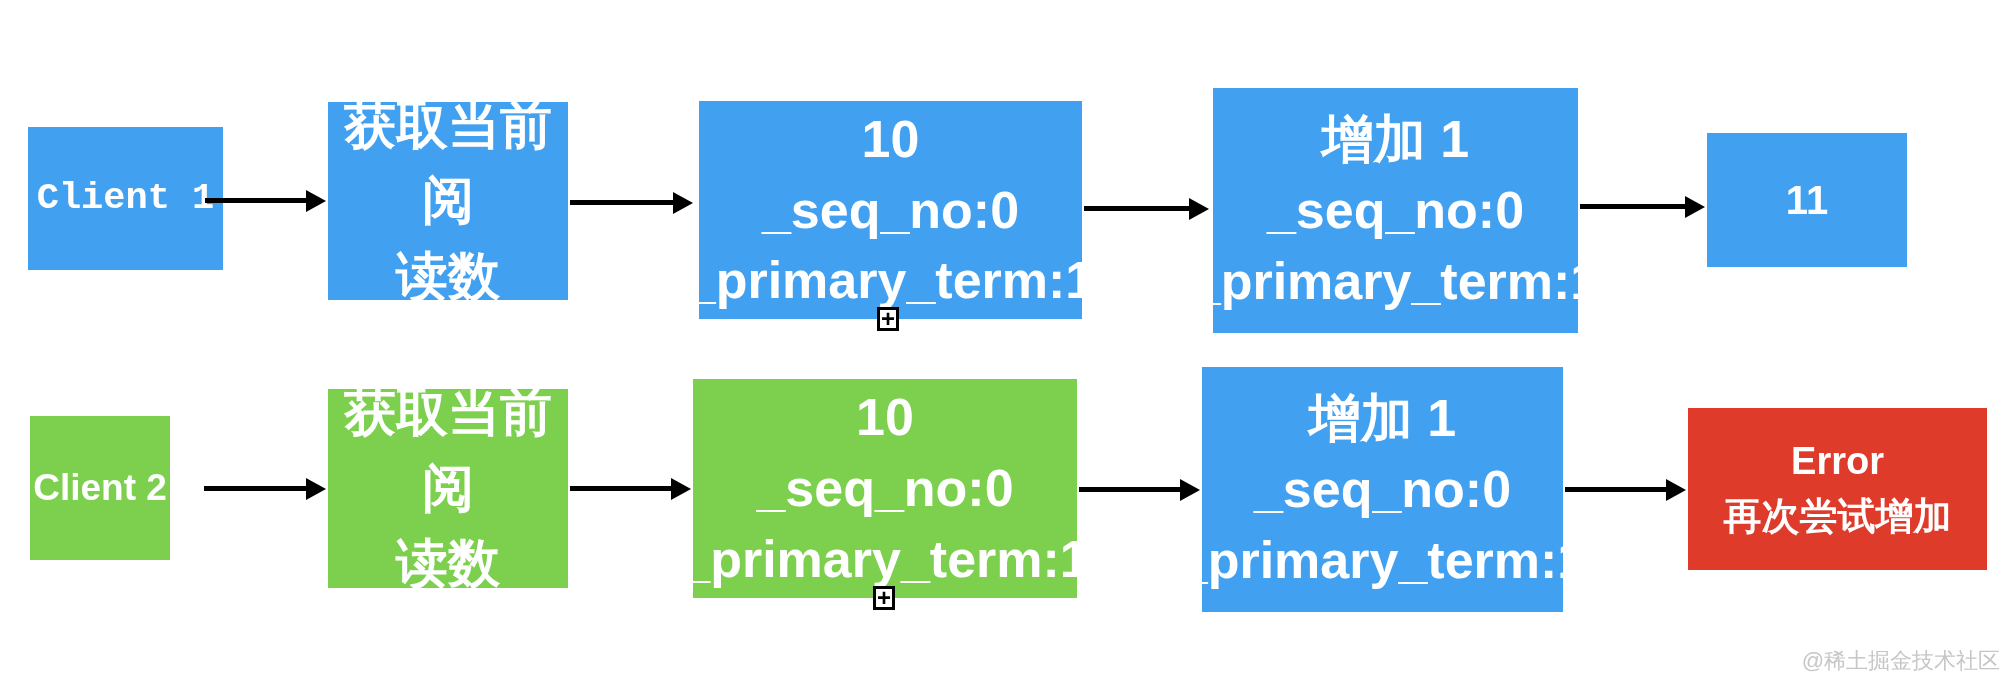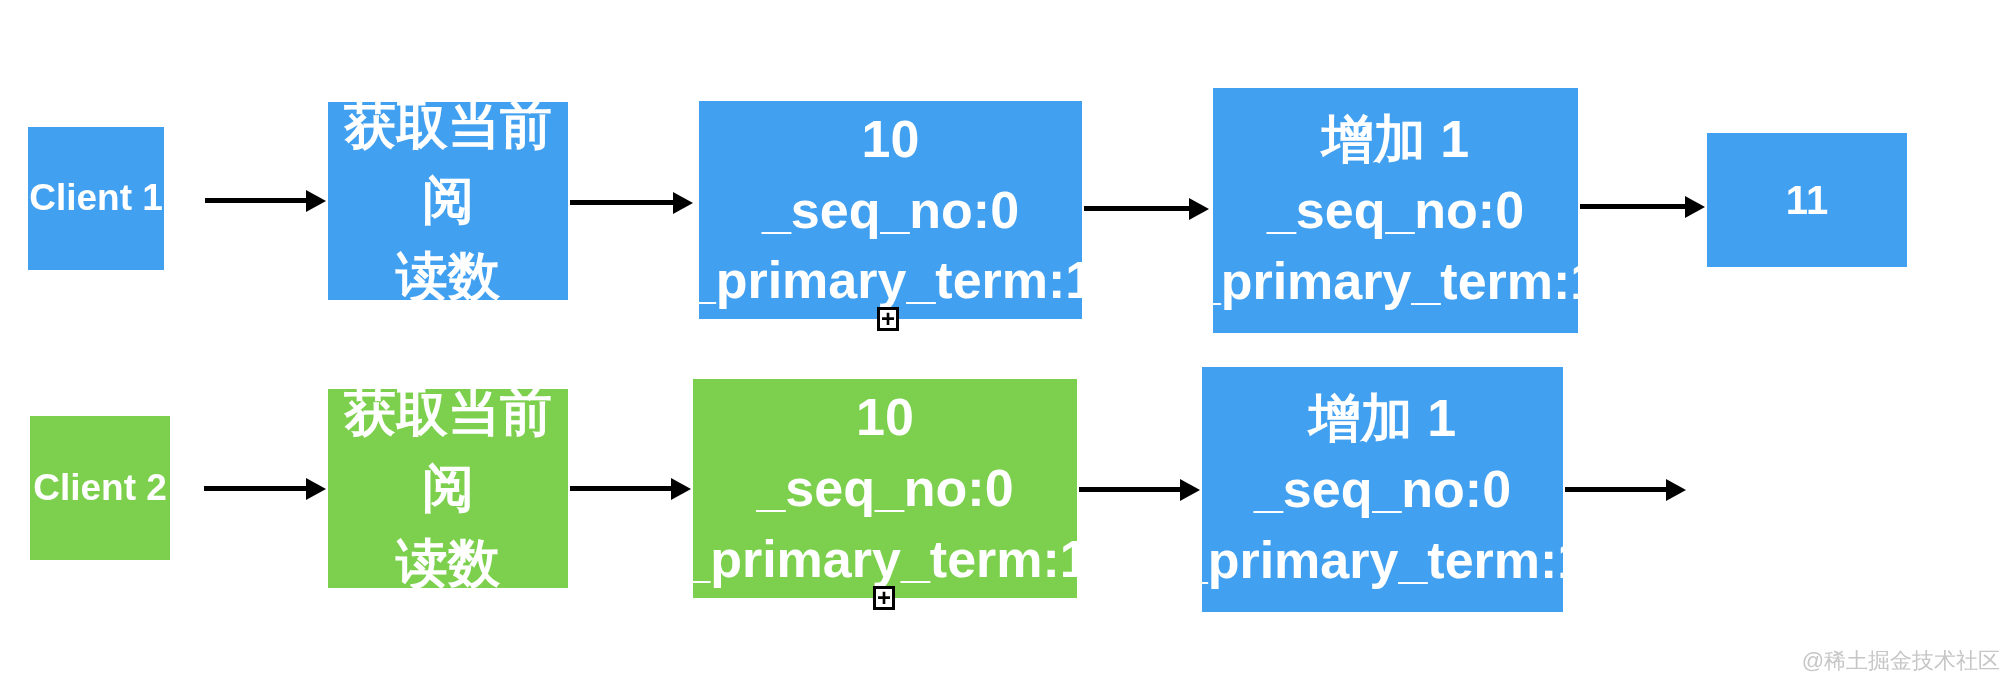--- a/index.html
+++ b/index.html
@@ -68,21 +68,21 @@
 
   .watermark {
     position: absolute;
     right: 8px;
     bottom: 6px;
     font-size: 22px;
     font-weight: normal;
   }
 
   
-  .client1 { left: 28px;   top: 127px; width: 136px; height: 143px; }
+  .client1 { left: 28px;   top: 127px; width: 195px; height: 143px; font-family: Liberation Mono, monospace; }
   .fetch1  { left: 328px;  top: 102px; width: 240px; height: 198px; }
   .doc1    { left: 699px;  top: 101px; width: 383px; height: 218px; }
   .inc1    { left: 1213px; top: 88px;  width: 365px; height: 245px; }
   .res1    { left: 1707px; top: 133px; width: 200px; height: 134px; }
   .exp1    { left: 877px;  top: 307px; }
   .a1 { left: 205px;  top: 198px; width: 101px; }
   .a2 { left: 570px;  top: 200px; width: 103px; }
   .a3 { left: 1084px; top: 206px; width: 105px; }
   .a4 { left: 1580px; top: 204px; width: 105px; }
 
@@ -166,16 +166,20 @@
   <div class="arrow b3"></div>
 
   <div class="node inc2 fs-doc" style="background-color: rgb(66, 160, 240);">
     <span class="line">增加 1</span>
     <span class="line">_seq_no:0</span>
     <span class="line">_primary_term:1</span>
   </div>
 
   <div class="arrow b4"></div>
 
+  <div class="node err fs-error" style="background-color: rgb(222, 59, 43);">
+    <span class="line">Error</span>
+    <span class="line">再次尝试增加</span>
+  </div>
 
   <div class="watermark" style="color: rgb(198, 198, 198); text-align: right;">@稀土掘金技术社区</div>
 
 </div>
 
 </body></html>

